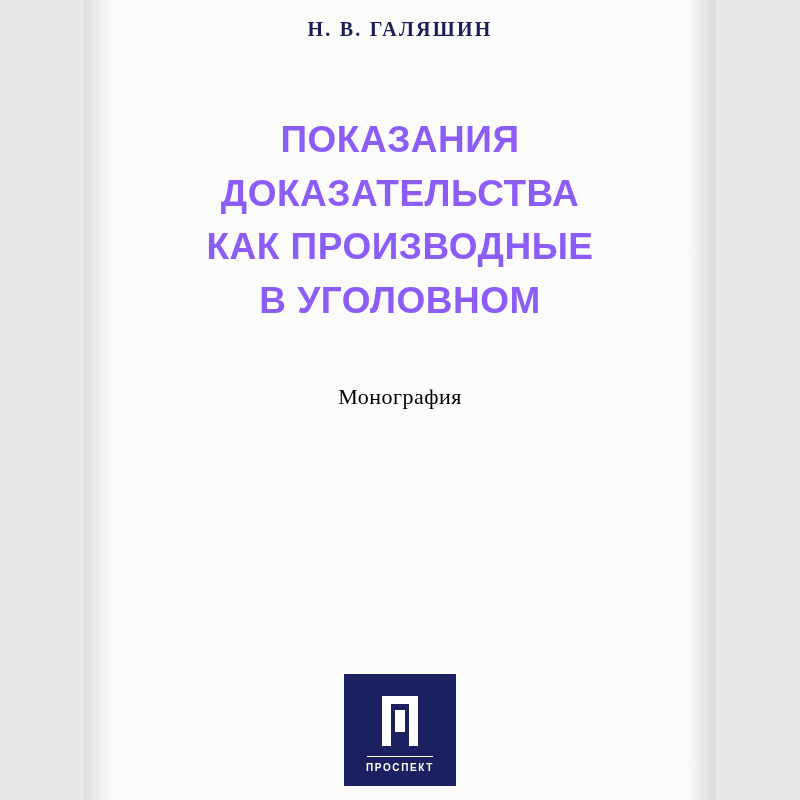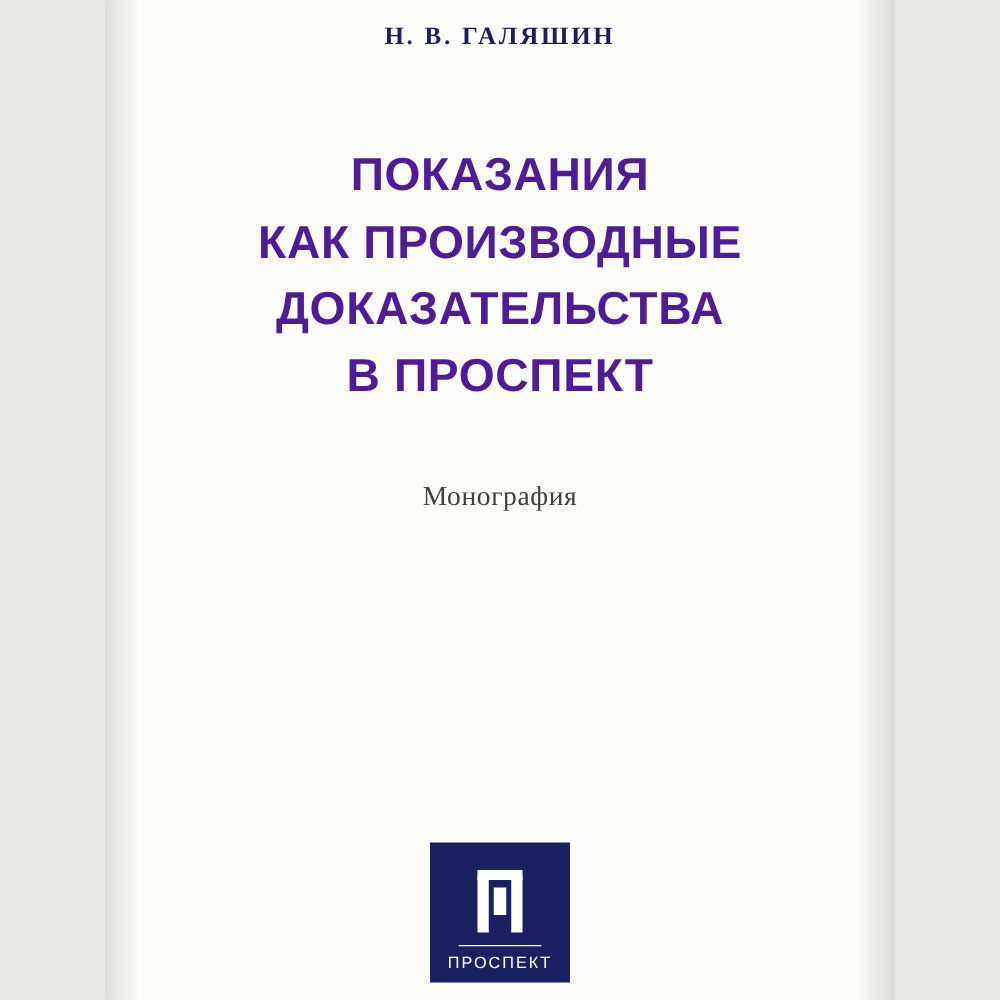--- a/index.html
+++ b/index.html
@@ -69,36 +69,36 @@
     font-weight: 700;
     color: #1b1f55;
     text-align: center;
     font-family: "Liberation Serif", serif;
   }
 
   .title-block {
     margin-top: 72px;
     width: 92%;
     text-align: center;
-    color: #4c1d95;
+    color: #8b5cf6;
     font-weight: 700;
     font-size: 37px;
     line-height: 1.45;
     letter-spacing: 0.5px;
     font-family: "Liberation Sans", sans-serif;
   }
   .title-line {
     display: block;
     white-space: nowrap;
   }
 
   .subtitle {
     margin-top: 56px;
     font-size: 22px;
-    color: #404040;
+    color: #000000;
     font-family: "Liberation Serif", serif;
     letter-spacing: 0.5px;
   }
 
   .spacer {
     flex: 1 1 auto;
   }
 
   
   .logo {
@@ -145,24 +145,24 @@
     width: 36px; height: 8px;
     background: #ffffff;
   }
   .glyph .notch {
     position: absolute;
     left: 17px; top: 14px;
     width: 10px; height: 22px;
     background: #ffffff;
   }
   .logo-name {
-    font-size: 13px;
+    font-size: 10px;
     color: #ffffff;
     letter-spacing: 1.6px;
-    font-weight: 400;
+    font-weight: 700;
     font-family: "Liberation Sans", sans-serif;
     margin-top: 2px;
   }
   .logo-rule {
     width: 66px;
     height: 1px;
     background: #ffffff;
     margin: 4px 0 3px 0;
   }
 </style>
@@ -170,23 +170,23 @@
 <body>
 
 <div class="page">
   <div class="cover">
     <div class="cover-inner">
 
       <div class="author">Н. В. ГАЛЯШИН</div>
 
       <div class="title-block">
         <span class="title-line">ПОКАЗАНИЯ</span>
+        <span class="title-line">ДОКАЗАТЕЛЬСТВА</span>
         <span class="title-line">КАК ПРОИЗВОДНЫЕ</span>
-        <span class="title-line">ДОКАЗАТЕЛЬСТВА</span>
-        <span class="title-line">В ПРОСПЕКТ</span>
+        <span class="title-line">В УГОЛОВНОМ</span>
       </div>
 
       <div class="subtitle">Монография</div>
 
       <div class="spacer"></div>
 
       <div class="logo">
         <div class="logo-mark">
           <div class="glyph">
             <div class="bar-top"></div>

